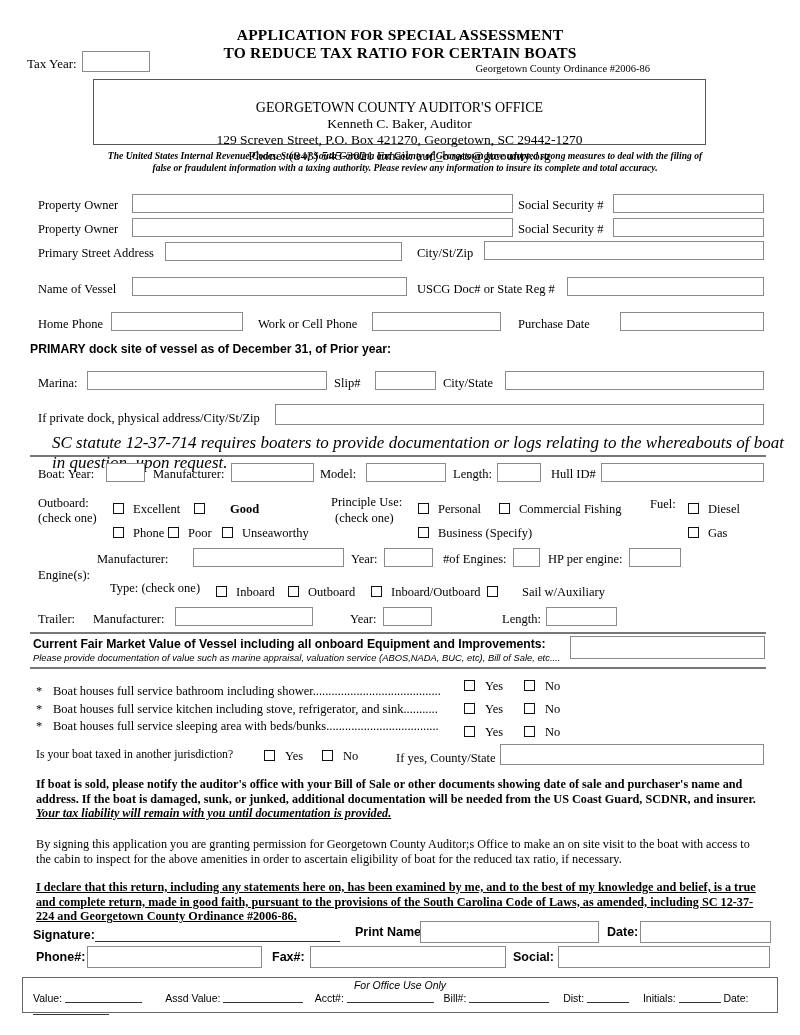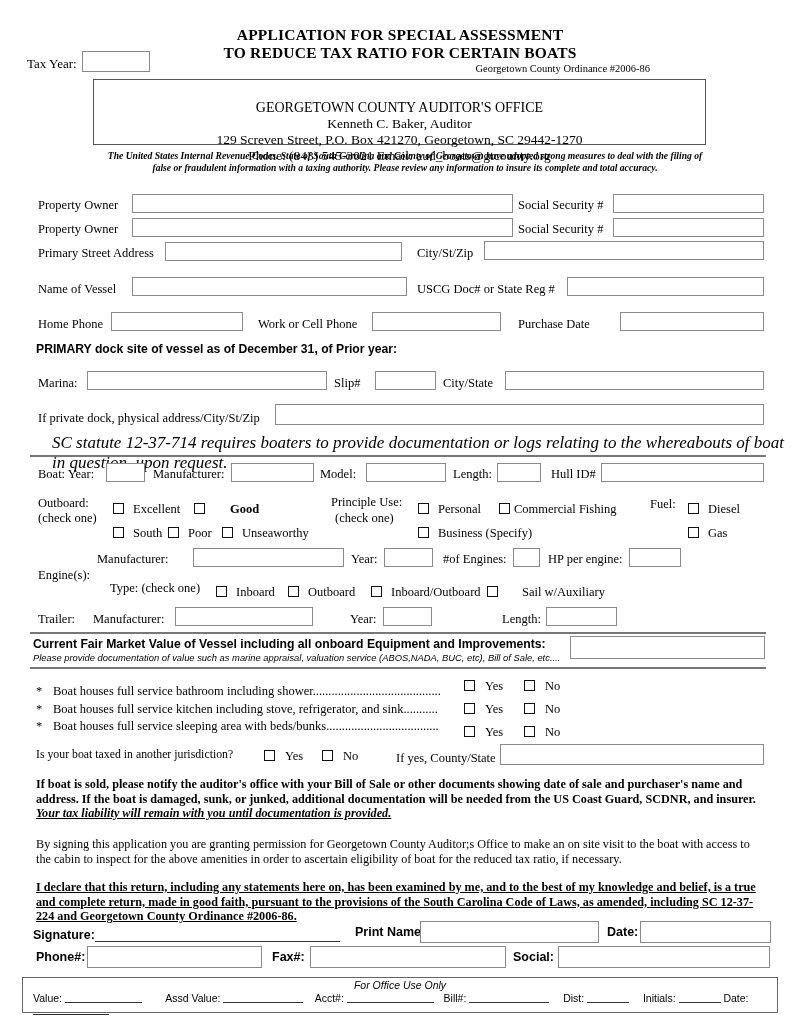--- a/index.html
+++ b/index.html
@@ -124,21 +124,21 @@
   <div class="abs lbl" style="left:417px;top:282px;">USCG Doc# or State Reg #</div>
   <div class="abs ibox" style="left:567px;top:277px;width:197px;"></div>
 
   <div class="abs lbl" style="left:38px;top:317px;">Home Phone</div>
   <div class="abs ibox" style="left:111px;top:312px;width:132px;"></div>
   <div class="abs lbl" style="left:258px;top:317px;">Work or Cell Phone</div>
   <div class="abs ibox" style="left:372px;top:312px;width:129px;"></div>
   <div class="abs lbl" style="left:518px;top:317px;">Purchase Date</div>
   <div class="abs ibox" style="left:620px;top:312px;width:144px;"></div>
 
-  <div class="abs sansbold" style="left:36px;top:342px;font-size:12.2px;">PRIMARY dock site of vessel as of December 31, of Prior year:</div>
+  <div class="abs sansbold" style="left:30px;top:342px;font-size:12.2px;">PRIMARY dock site of vessel as of December 31, of Prior year:</div>
 
   <div class="abs lbl" style="left:38px;top:376px;">Marina:</div>
   <div class="abs ibox" style="left:87px;top:371px;width:240px;"></div>
   <div class="abs lbl" style="left:334px;top:376px;">Slip#</div>
   <div class="abs ibox" style="left:375px;top:371px;width:61px;"></div>
   <div class="abs lbl" style="left:443px;top:376px;">City/State</div>
   <div class="abs ibox" style="left:505px;top:371px;width:259px;"></div>
 
   <div class="abs lbl" style="left:38px;top:411px;">If private dock, physical address/City/St/Zip</div>
   <div class="abs ibox" style="left:275px;top:404px;width:489px;height:21px;"></div>
@@ -164,41 +164,41 @@
   <div class="abs" style="left:113px;top:499px;">
     <span class="cbx"></span>
     <span class="lbl" style="margin-left:5px;">Excellent</span>
   </div>
   <div class="abs" style="left:194px;top:499px;">
     <span class="cbx"></span>
     <span class="lbl" style="margin-left:21px;font-weight:bold;">Good</span>
   </div>
   <div class="abs" style="left:113px;top:523px;">
     <span class="cbx"></span>
-    <span class="lbl" style="margin-left:5px;">South</span>
+    <span class="lbl" style="margin-left:5px;">Phone</span>
   </div>
   <div class="abs" style="left:168px;top:523px;">
     <span class="cbx"></span>
     <span class="lbl" style="margin-left:5px;">Poor</span>
   </div>
   <div class="abs" style="left:222px;top:523px;">
     <span class="cbx"></span>
     <span class="lbl" style="margin-left:5px;">Unseaworthy</span>
   </div>
 
   <div class="abs lbl" style="left:331px;top:495px;">Principle Use:</div>
   <div class="abs lbl" style="left:335px;top:511px;">(check one)</div>
 
   <div class="abs" style="left:418px;top:499px;">
     <span class="cbx"></span>
     <span class="lbl" style="margin-left:5px;">Personal</span>
   </div>
   <div class="abs" style="left:499px;top:499px;">
     <span class="cbx"></span>
-    <span class="lbl" style="">Commercial Fishing</span>
+    <span class="lbl" style="margin-left:5px;">Commercial Fishing</span>
   </div>
   <div class="abs" style="left:418px;top:523px;">
     <span class="cbx"></span>
     <span class="lbl" style="margin-left:5px;">Business (Specify)</span>
   </div>
 
   <div class="abs lbl" style="left:650px;top:497px;">Fuel:</div>
   <div class="abs" style="left:688px;top:499px;">
     <span class="cbx"></span>
     <span class="lbl" style="margin-left:5px;">Diesel</span>

